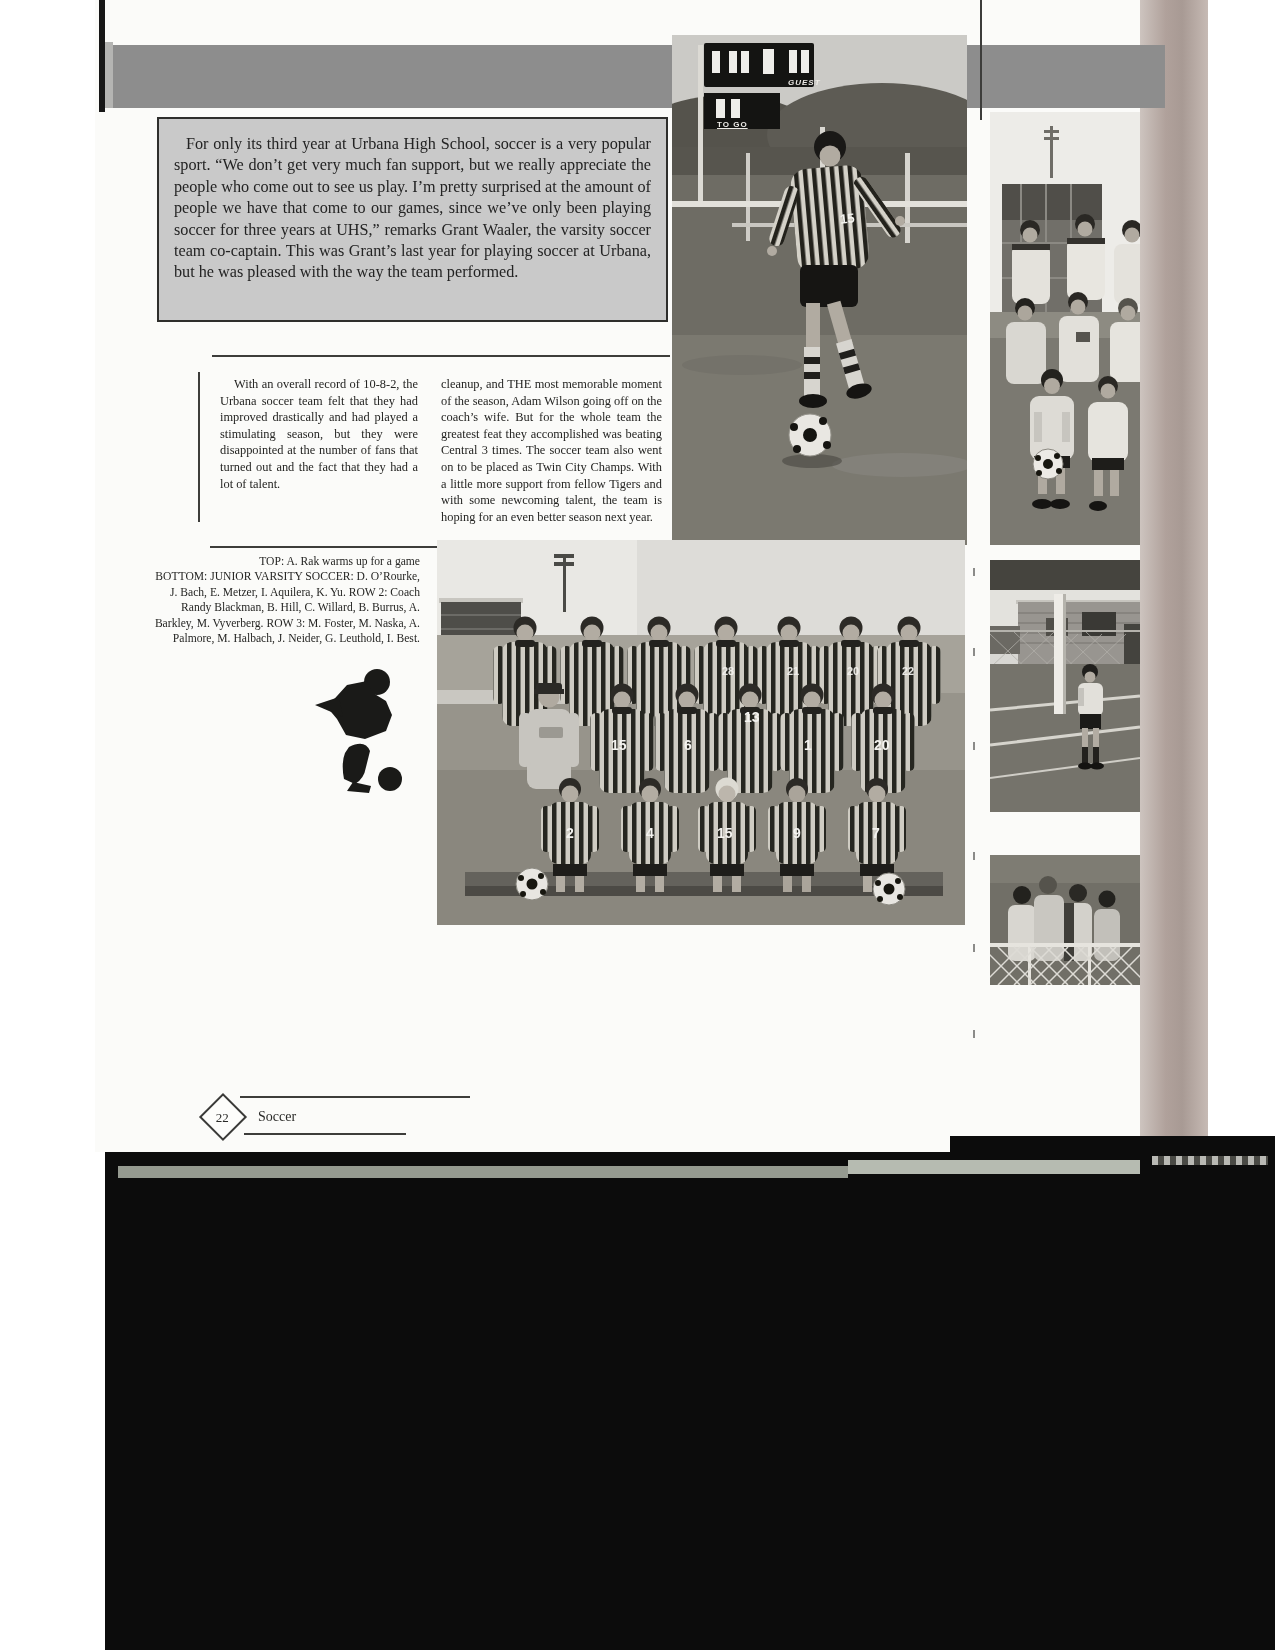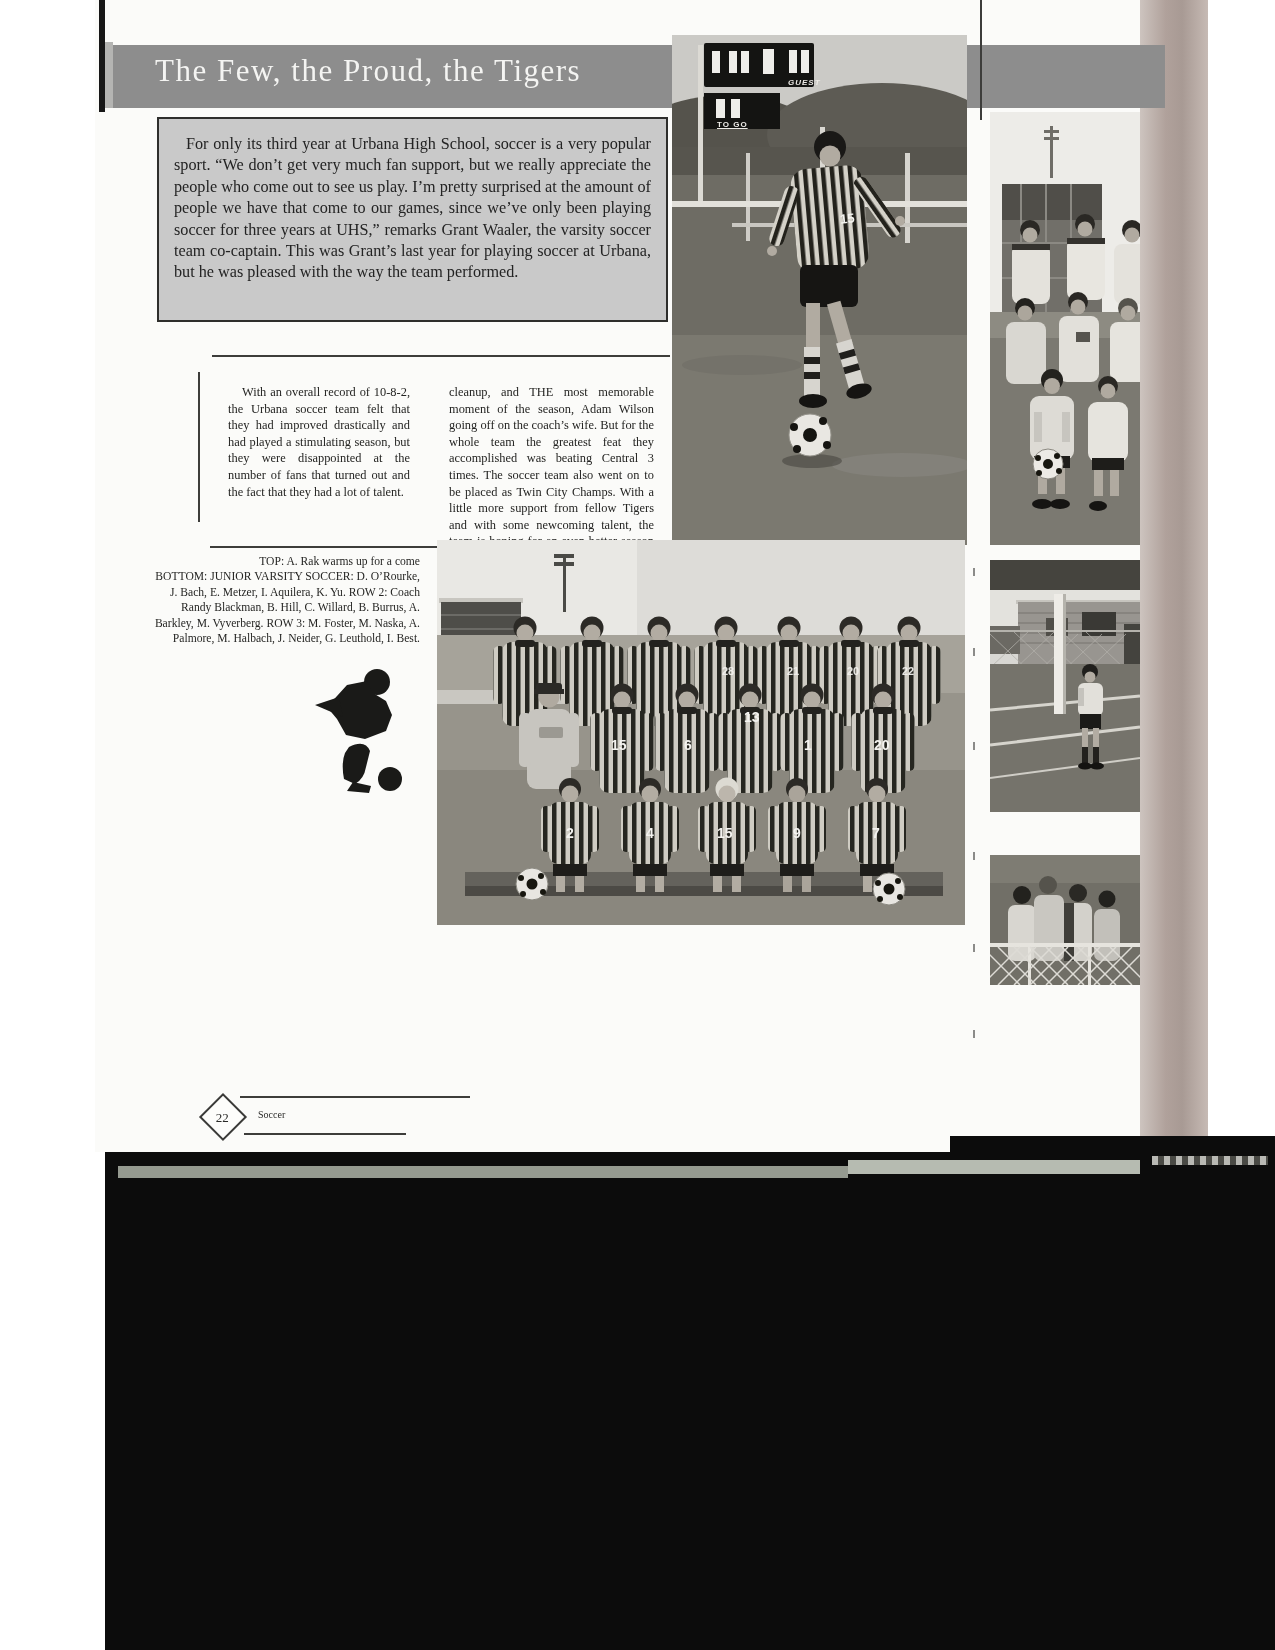--- a/index.html
+++ b/index.html
@@ -12,74 +12,73 @@
   .banner{left:113px;top:45px;width:1052px;height:63px;background:#8d8d8d;}
   .banner-title{left:155px;top:53px;width:700px;color:#f4f4f2;font-size:31px;letter-spacing:1.5px;}
   .corner-bar{left:99px;top:0;width:6px;height:112px;background:#171717;}
   .corner-gray{left:105px;top:42px;width:8px;height:66px;background:#b4b4b2;}
   .artifact-line{left:980px;top:0;width:2px;height:120px;background:#3c3c3a;}
   .intro-box{left:157px;top:117px;width:511px;height:205px;background:#c9c9c9;
              border:2px solid #2e2e2c;box-sizing:border-box;padding:15px 15px;}
   .intro-text{font-size:16.2px;line-height:21.4px;text-align:justify;text-indent:12px;color:#232323;}
   .rule{background:#3d3d3b;}
   .bodycol{font-size:12.4px;line-height:16.6px;text-align:justify;color:#242422;}
-  .bodycol p{margin:16px;text-indent:14px;}
+  .bodycol p{margin:8px;text-indent:14px;}
   .caption{width:272px;text-align:right;font-size:11.6px;line-height:15.4px;color:#262624;}
   .photo{overflow:hidden;background:#d8d7d3;}
   .photo svg{display:block;}
   .jnum{position:absolute;color:#f4f3ef;font-family:"Liberation Sans",sans-serif;
         font-weight:bold;font-size:14px;line-height:1;}
   .jnum.small{font-size:11px;opacity:.92;}
   .sbtext{position:absolute;color:#eceae6;font-family:"Liberation Sans",sans-serif;
           font-weight:bold;letter-spacing:1px;font-size:8px;line-height:1;}
   .tick{width:2px;height:8px;background:#6f6f6d;opacity:.8;}
   .diamond{left:206px;top:1100px;width:34px;height:34px;background:#fdfdfb;
            border:2px solid #3a3a38;transform:rotate(45deg);box-sizing:border-box;}
   .diamond-num{position:absolute;left:0;top:8px;width:100%;text-align:center;
                transform:rotate(-45deg);font-size:13px;color:#2a2a28;}
-  .footer-label{left:258px;top:1109px;font-size:10px;color:#2a2a28;}
+  .footer-label{left:258px;top:1109px;font-size:14px;color:#2a2a28;}
   .black-bottom{left:105px;top:1152px;width:1170px;height:498px;background:#0c0c0c;}
   .black-step{left:950px;top:1136px;width:325px;height:20px;background:#0c0c0c;}
   .strip1{left:118px;top:1166px;width:730px;height:12px;background:#959a90;}
   .strip2{left:848px;top:1160px;width:292px;height:14px;background:#b6bbb1;}
   .strip3{left:1152px;top:1156px;width:116px;height:9px;
           background:repeating-linear-gradient(90deg,#d8d8d2 0 6px,#55554f 6px 12px);opacity:.85;}
 </style>
 </head>
 <body>
 
 <div class="canvas">
 
   <div class="abs page"></div>
 
   <div class="abs edge-band"></div>
 
   <div class="abs banner"></div>
-  <div class="abs banner-title">The Few, the Proud, the Tigers</div>
   <div class="abs corner-bar"></div>
   <div class="abs corner-gray"></div>
   <div class="abs artifact-line"></div>
 
   <div class="abs intro-box">
     <div class="intro-text">For only its third year at Urbana High School, soccer is a very popular sport. “We don’t get very much fan support, but we really appreciate the people who come out to see us play. I’m pretty surprised at the amount of people we have that come to our games, since we’ve only been playing soccer for three years at UHS,” remarks Grant Waaler, the varsity soccer team co-captain. This was Grant’s last year for playing soccer at Urbana, but he was pleased with the way the team performed.</div>
   </div>
 
   <div class="abs rule" style="left:212px;top:355px;width:458px;height:2px;"></div>
   <div class="abs rule" style="left:198px;top:372px;width:2px;height:150px;"></div>
 
   <div class="abs bodycol" style="left:212px;top:368px;width:214px;">
     <p>With an overall record of 10-8-2, the Urbana soccer team felt that they had improved drastically and had played a stimulating season, but they were disappointed at the number of fans that turned out and the fact that they had a lot of talent.</p>
   </div>
   <div class="abs bodycol" style="left:433px;top:368px;width:237px;">
     <p style="text-indent:0;">cleanup, and THE most memorable moment of the season, Adam Wilson going off on the coach’s wife. But for the whole team the greatest feat they accomplished was beating Central 3 times. The soccer team also went on to be placed as Twin City Champs. With a little more support from fellow Tigers and with some newcoming talent, the team is hoping for an even better season next year.</p>
   </div>
 
   <div class="abs rule" style="left:210px;top:546px;width:237px;height:2px;"></div>
   <div class="abs caption" style="left:148px;top:554px;">
-    <div>TOP: A. Rak warms up for a come</div>
+    <div>TOP: A. Rak warms up for a game</div>
     <div>BOTTOM: JUNIOR VARSITY SOCCER: D. O’Rourke, J. Bach, E. Metzer, I. Aquilera, K. Yu. ROW 2: Coach Randy Blackman, B. Hill, C. Willard, B. Burrus, A. Barkley, M. Vyverberg. ROW 3: M. Foster, M. Naska, A. Palmore, M. Halbach, J. Neider, G. Leuthold, I. Best.</div>
   </div>
 
   <div class="abs" style="left:313px;top:655px;width:92px;height:138px;">
     <svg width="92" height="138" viewBox="0 0 92 138">
       <g fill="#1a1a18">
         <circle cx="64" cy="27" r="13"></circle>
         <path d="M14,52 L34,30 L54,26 L60,38 L73,46 L79,60 L73,76 L52,84 L33,80 L24,64 Z"></path>
         <path d="M30,62 L2,50 L26,42 Z"></path>
         <path d="M36,92 Q52,84 57,96 L53,112 Q51,124 42,129 L31,124 Q28,108 32,98 Z"></path>

